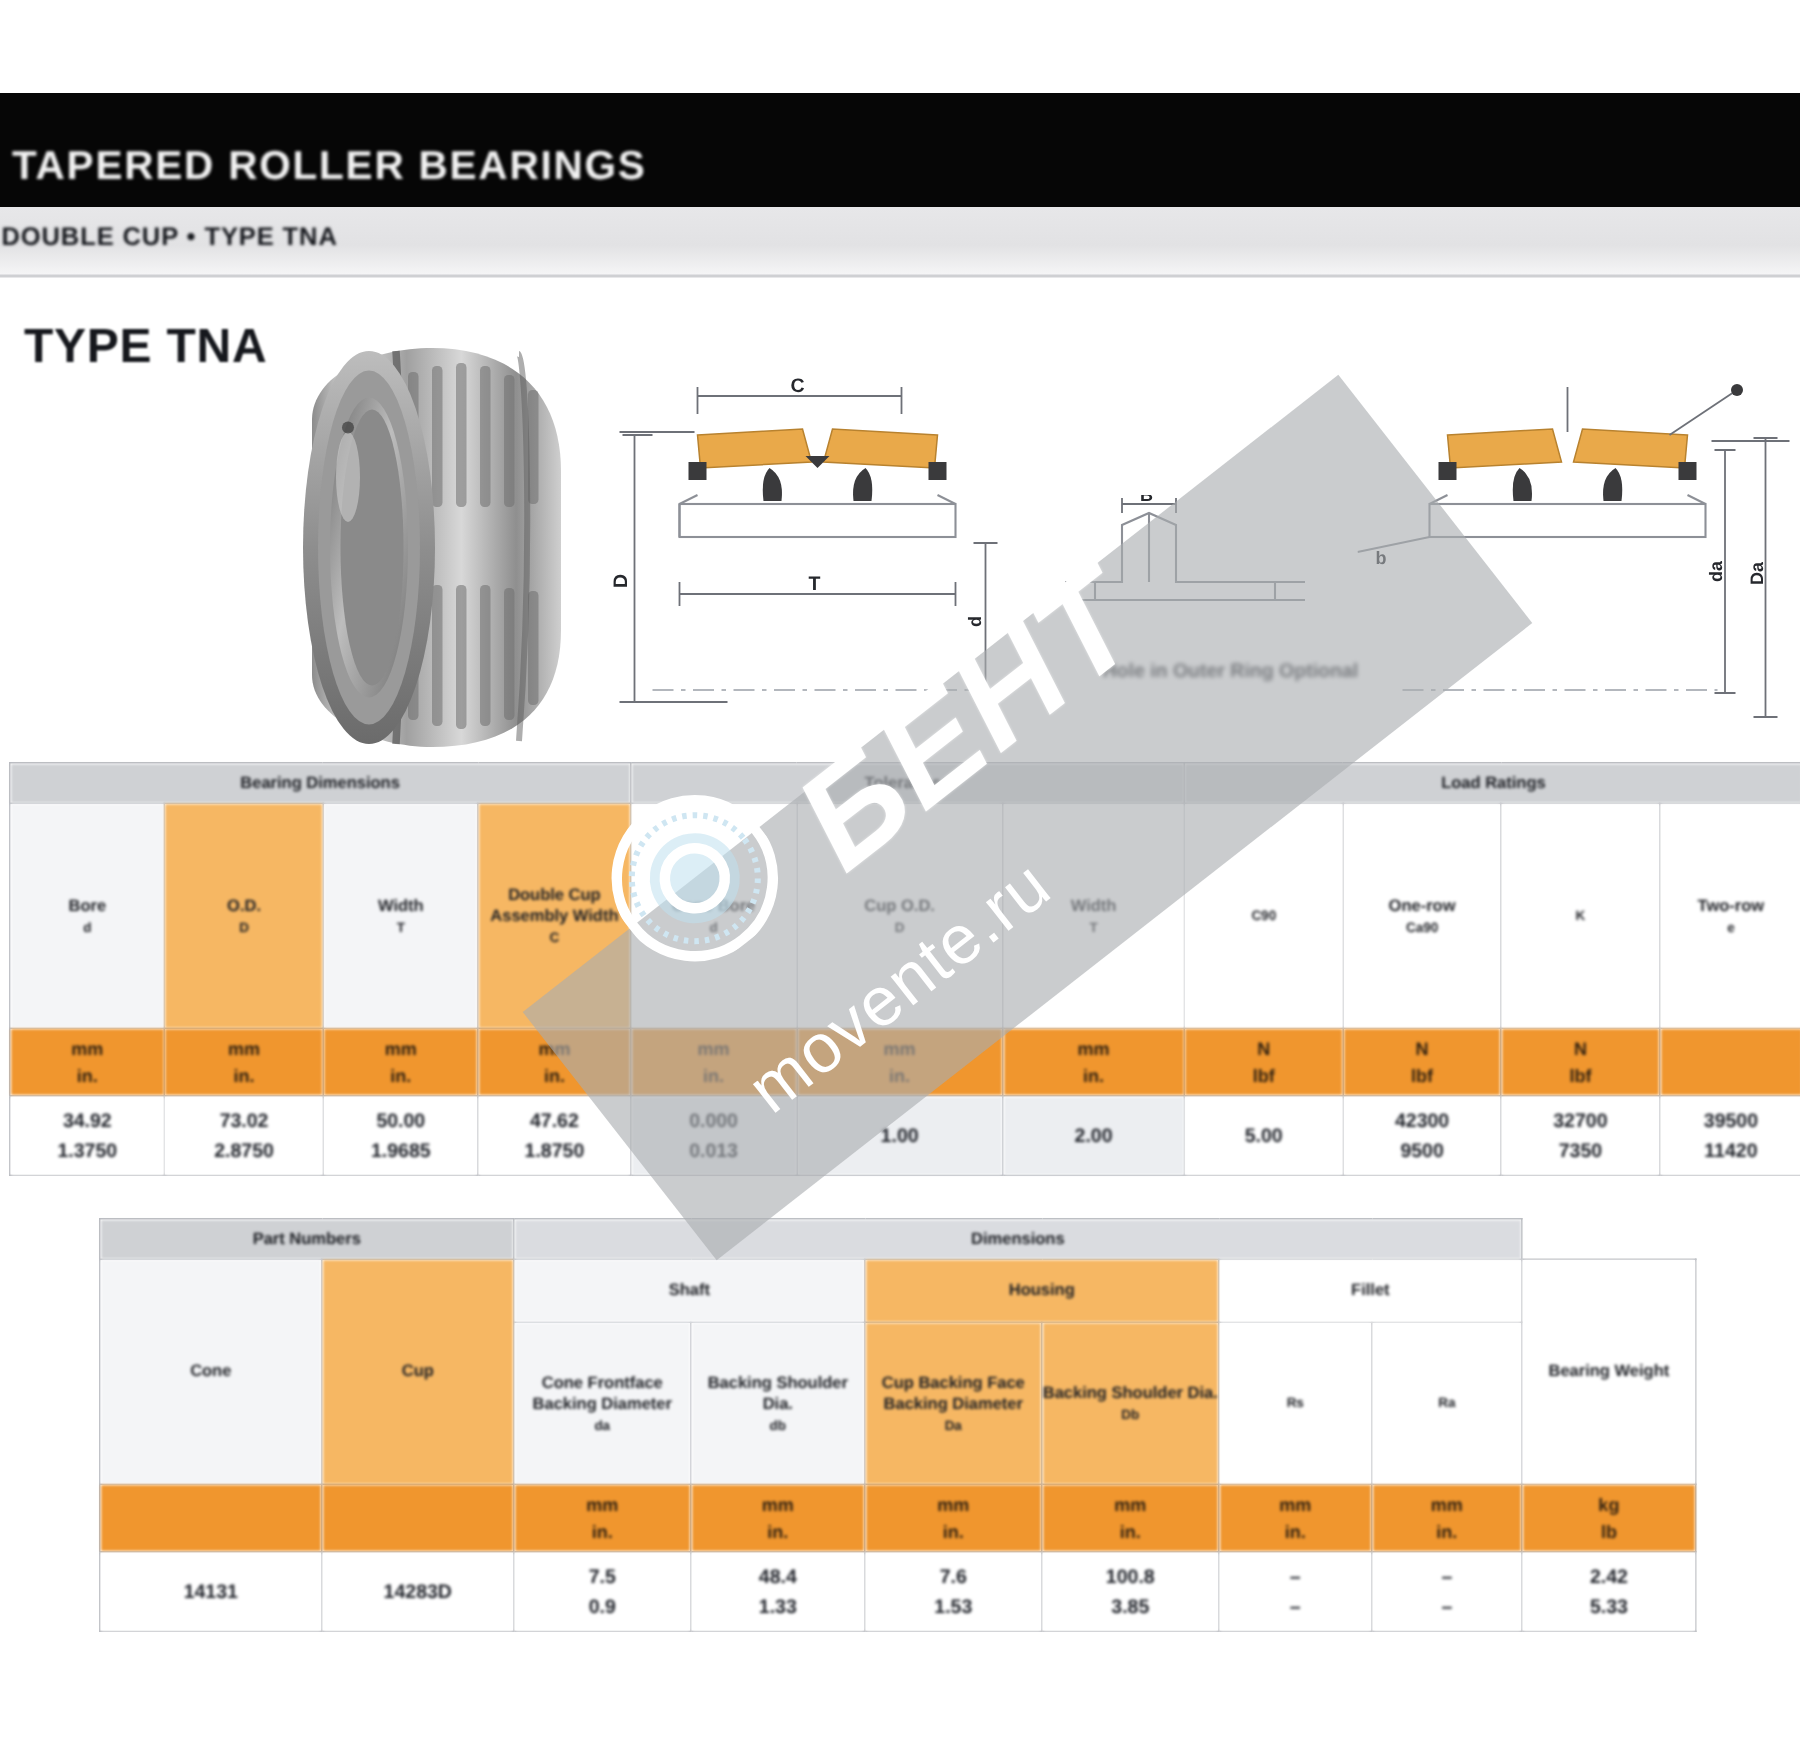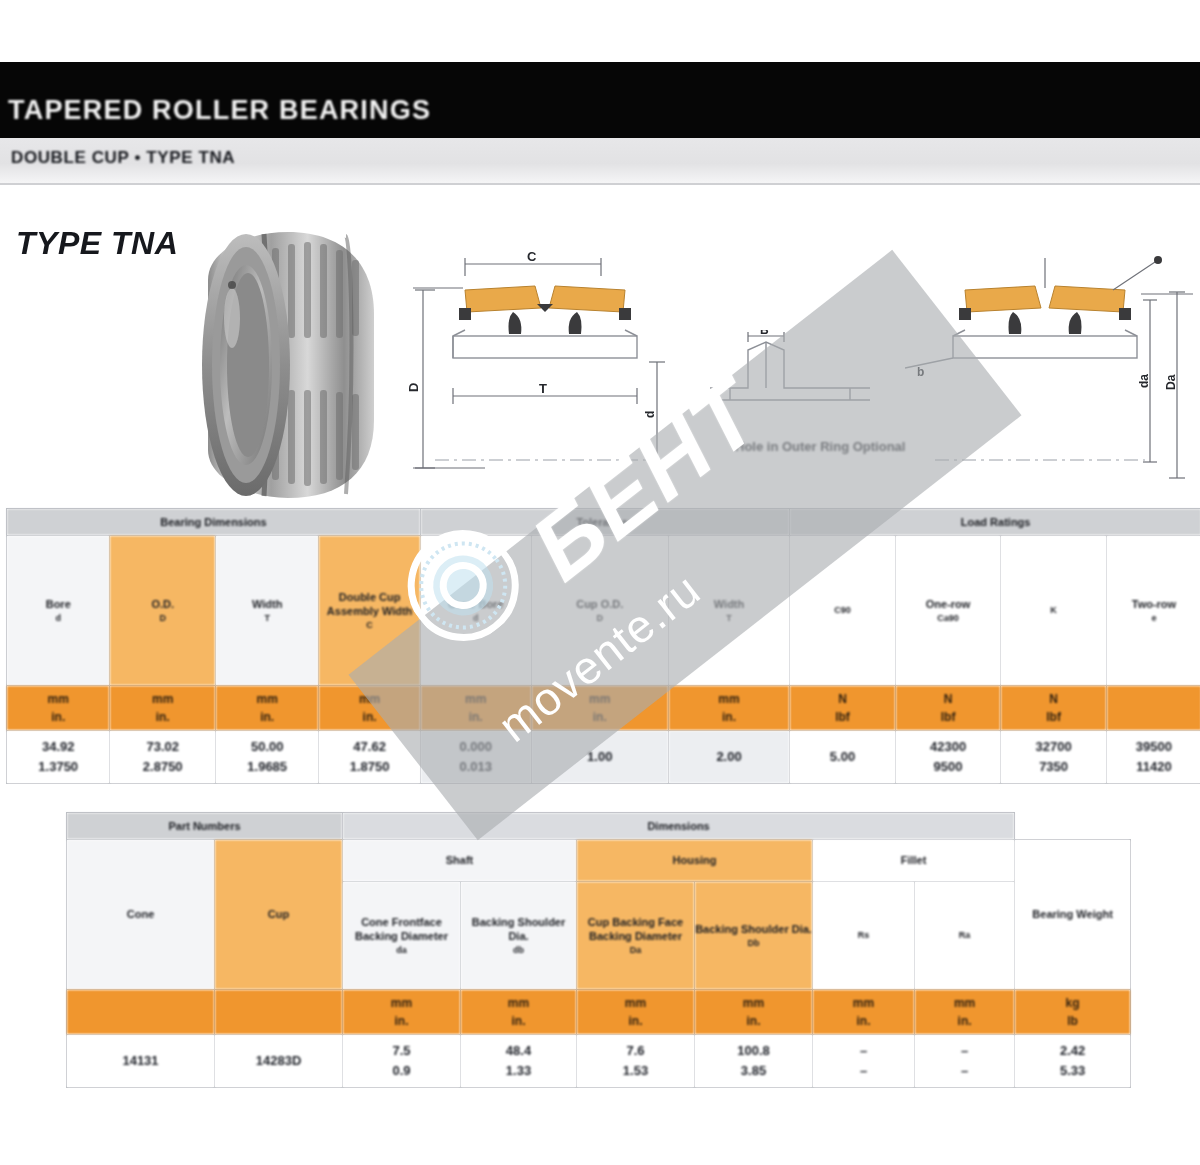--- a/index.html
+++ b/index.html
@@ -18,30 +18,30 @@
   .blackband{position:absolute;left:0;top:62px;width:1200px;height:76px;background:#060606;}
   .blackband-title{
     position:absolute;left:8px;top:95px;
     font-size:27px;font-weight:bold;letter-spacing:1.2px;
     color:#f2f2f2;white-space:nowrap;
     filter:blur(1.1px);
   }
   .greyband{position:absolute;left:0;top:138px;width:1200px;height:46px;
     background:linear-gradient(to bottom,#e7e7e9 0%,#e2e2e4 55%,#f6f6f7 100%);}
   .greyband-sub{
-    position:absolute;left:11px;top:148px;
+    position:absolute;left:1px;top:148px;
     font-size:17px;font-weight:bold;letter-spacing:.6px;color:#15171c;
     white-space:nowrap;filter:blur(.9px);text-align:center;
   }
   .greyband-line{position:absolute;left:0;top:183px;width:1200px;height:2px;background:#cfd0d3;}
 
   
   .type-label{
-    position:absolute;left:16px;top:225px;
-    font-size:32px;font-weight:bold;font-style:italic;letter-spacing:.5px;
+    position:absolute;left:16px;top:212px;
+    font-size:32px;font-weight:bold;letter-spacing:.5px;
     color:#16181d;filter:blur(.65px);
   }
 
   
   .bearing-photo{position:absolute;left:160px;top:222px;width:235px;height:285px;}
   .bearing-photo svg{display:block;filter:blur(.4px);}
 
   
   .diagram{position:absolute;}
   .diagram svg{display:block;filter:blur(.45px);}

